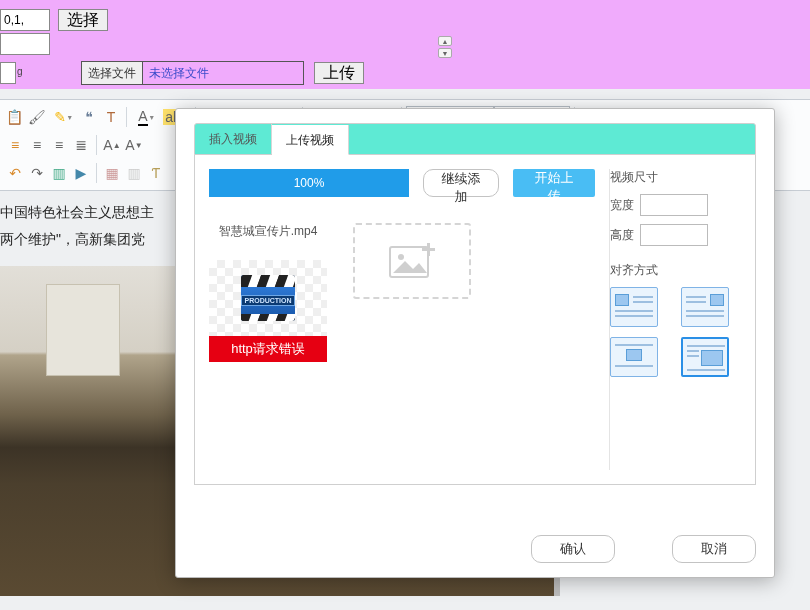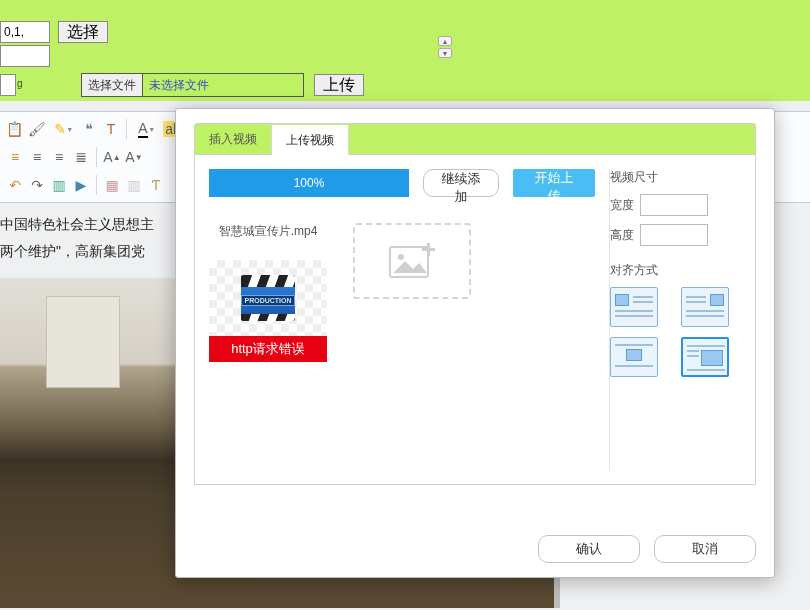--- a/index.html
+++ b/index.html
@@ -7,22 +7,22 @@
     font-family: "Microsoft YaHei", Arial, sans-serif;
     font-size: 12px;
     background: #eef0f2;
     color: #333;
     width: 810px;
     height: 610px;
     overflow: hidden;
     position: relative;
   }
   .top-area {
-    padding: 20px 0 0 0;
-    background: #bef264;
+    padding: 8px 0 0 0;
+    background: #f0abfc;
   }
   .small-input {
     border: 1px solid #888;
     height: 22px;
     font-size: 12px;
     padding: 0 3px;
     background: #fff;
   }
   .row1 { display: flex; align-items: center; padding: 1px 0 0 0; }
   .row1 input { width: 50px; margin-left: 0; }
@@ -125,21 +125,21 @@
     border-radius:3px 3px 0 0;
   }
   .modal-close {
     margin-left:auto; width:20px;height:20px;border:1px solid #999;border-radius:10px;
     display:flex;align-items:center;justify-content:center;color:#444;cursor:pointer;
     font-size:13px; background:#fff;
   }
   .modal-body { padding: 14px 18px 8px 18px; }
   .tabs {
     display:flex; border:1px solid #cfcfcf; border-radius:3px 3px 0 0;
-    background:#bef264; position:relative; height:32px;
+    background:#5eead4; position:relative; height:32px;
   }
   .tab {
     padding:7px 14px; cursor:pointer; color:#555; border-right:1px solid #d6d6d6;
   }
   .tab.active {
     background:#fff; color:#222; border-bottom:1px solid #fff;
     position:relative; top:1px;
   }
   .tab-panel {
     border:1px solid #cfcfcf; border-top:none; padding:14px;
@@ -211,21 +211,21 @@
     width:48px; height:40px; border:1px solid #7fb3e6; border-radius:2px;
     background:#eaf4fd; cursor:pointer; padding:4px; position:relative;
   }
   .align-opt.selected { border:2px solid #2a8fe6; }
   .align-opt .pic { background:#9cc7f0; border:1px solid #5a9ed8; position:absolute; }
   .align-opt .line { background:#9dbfe0; height:2px; position:absolute; }
 
   .modal-footer {
     position:absolute; right:18px; bottom:14px; display:flex; gap:14px;
   }
-  .modal-footer .btn-gray { width:102px; }
+  .modal-footer .btn-gray { width:84px;margin-left:43px; }
 </style>
 </head>
 <body>
 
 <div class="top-area">
   <div class="row1">
     <input class="small-input" value="0,1," style="">
     <button class="btn-plain">选择</button>
   </div>
   <div class="row2">

